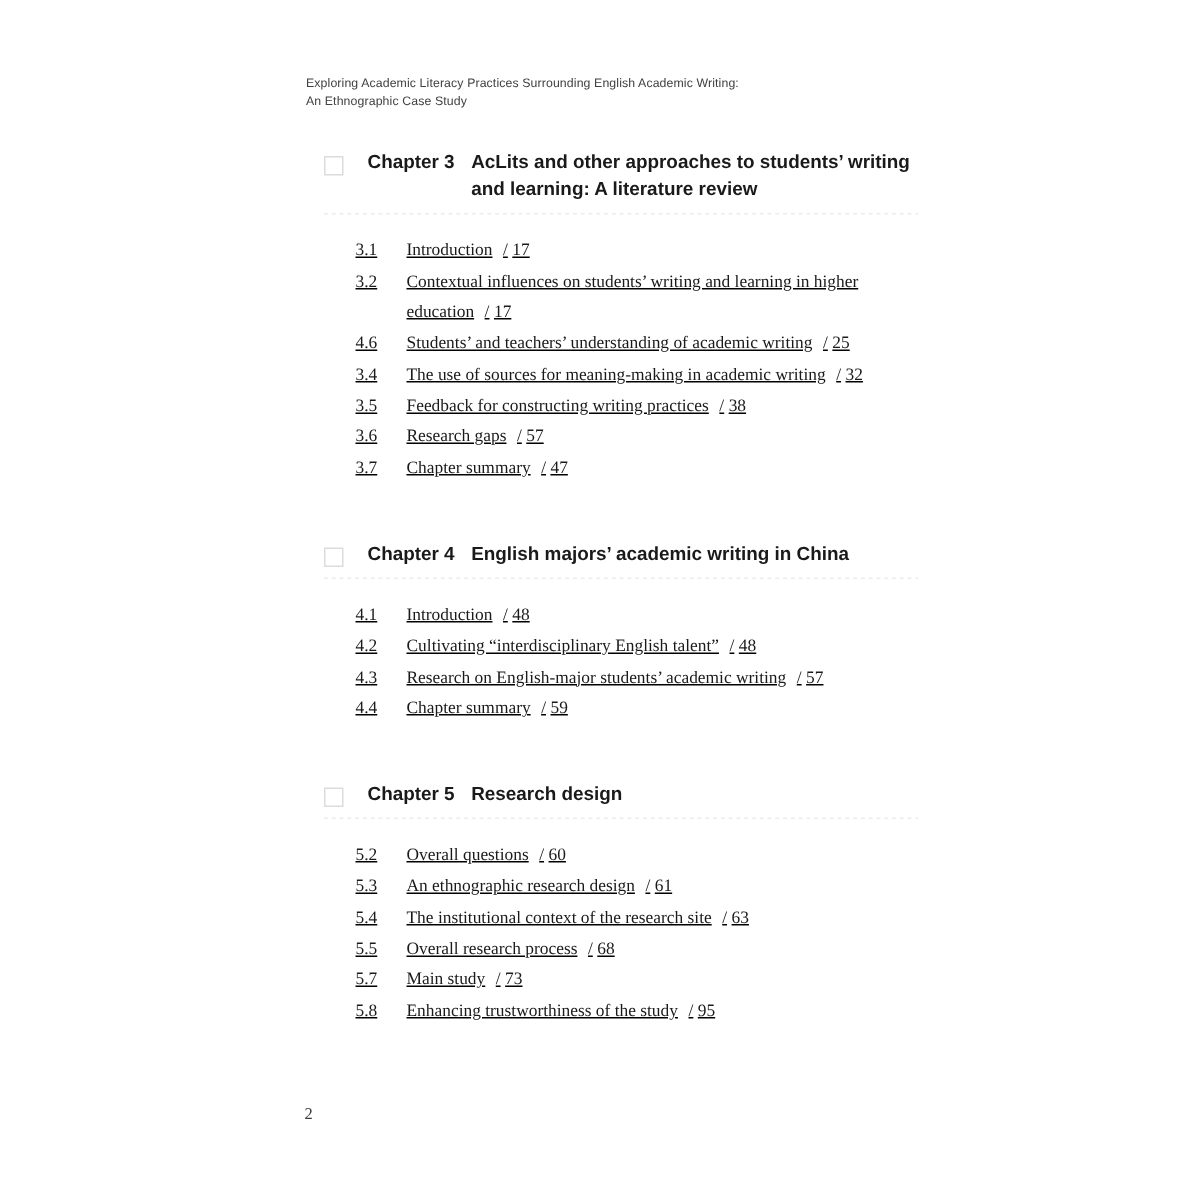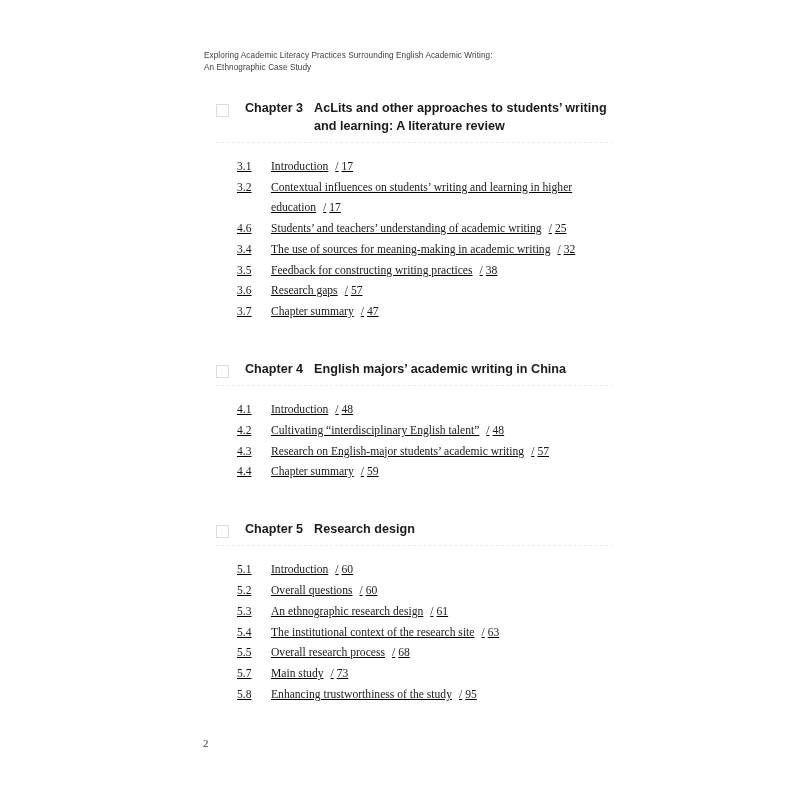--- a/index.html
+++ b/index.html
@@ -219,24 +219,20 @@
         <div class="chapter-head">
           <span class="chapter-checkbox"></span>
           <div class="chapter-title-wrap">
             <span class="chapter-label">Chapter 5</span>
             <span class="chapter-name">Research design</span>
           </div>
         </div>
         <div class="chapter-rule"></div>
         <div class="section-list">
           <div class="section-row">
-            <span class="section-num">5.1</span>
-            <span class="section-text"><span>Introduction</span><span class="page-sep">/</span><span class="page-num-ref">60</span></span>
-          </div>
-          <div class="section-row">
             <span class="section-num">5.2</span>
             <span class="section-text"><span>Overall questions</span><span class="page-sep">/</span><span class="page-num-ref">60</span></span>
           </div>
           <div class="section-row">
             <span class="section-num">5.3</span>
             <span class="section-text"><span>An ethnographic research design</span><span class="page-sep">/</span><span class="page-num-ref">61</span></span>
           </div>
           <div class="section-row">
             <span class="section-num">5.4</span>
             <span class="section-text"><span>The institutional context of the research site</span><span class="page-sep">/</span><span class="page-num-ref">63</span></span>

